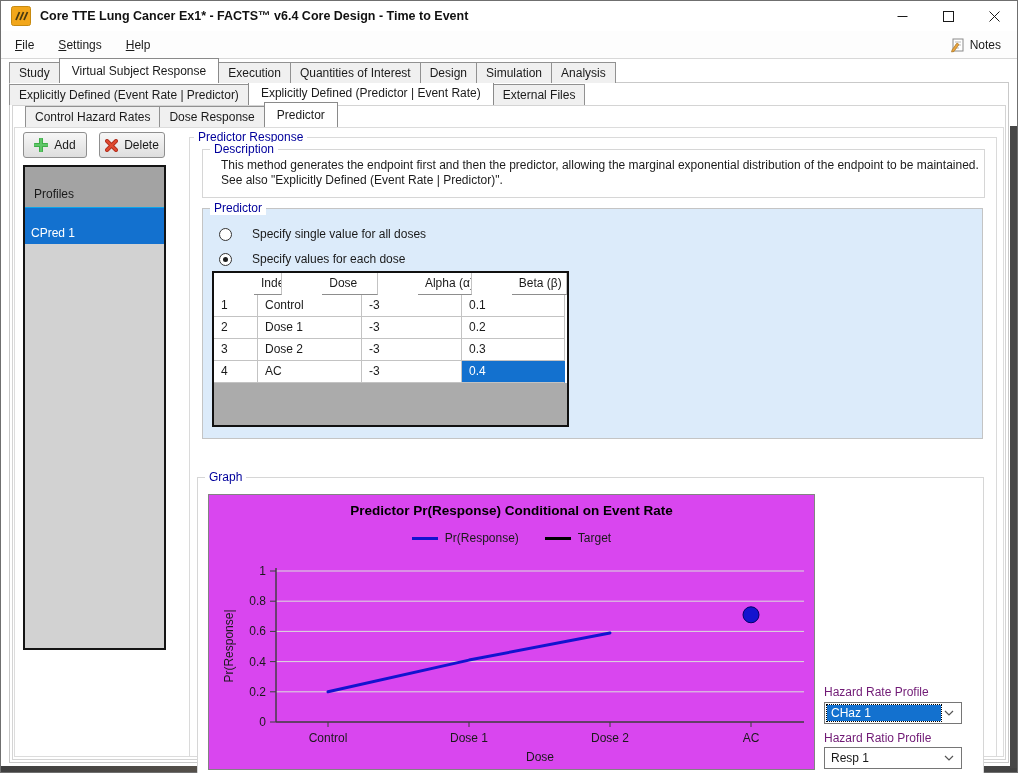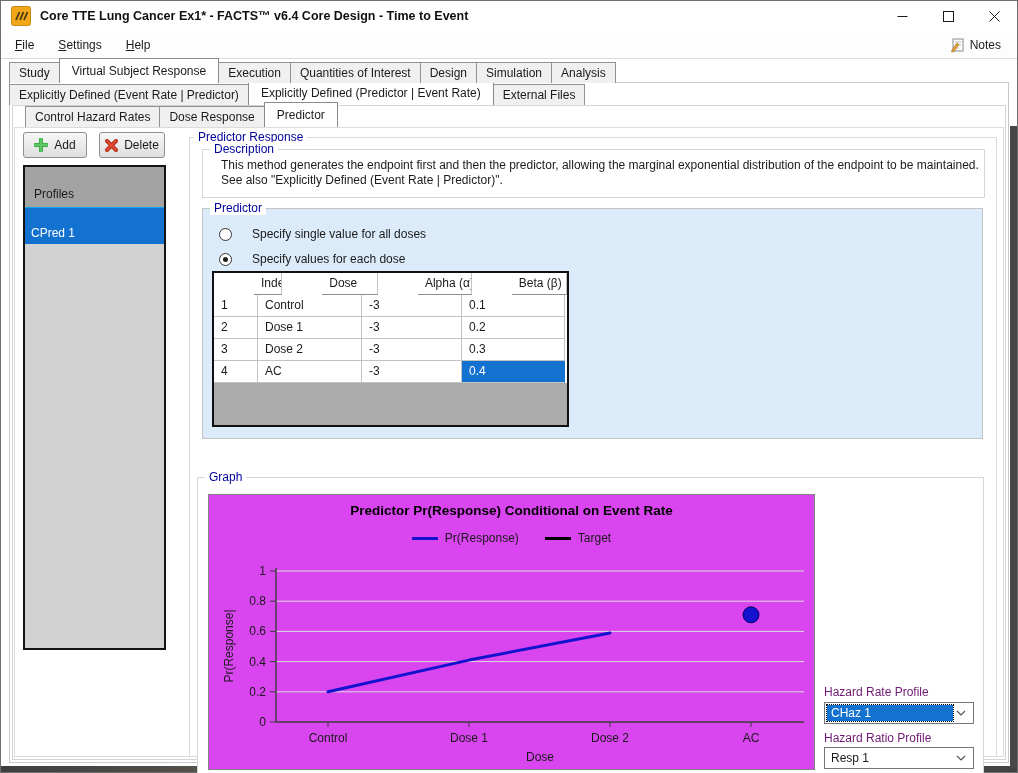--- a/index.html
+++ b/index.html
@@ -76,21 +76,21 @@
   .chart-title { position:absolute; top:8px; width:100%; text-align:center; font-size:13.5px; font-weight:bold; color:#000; }
   .legend { position:absolute; top:36px; width:100%; display:flex; justify-content:center; gap:26px; }
   .leg-item { display:flex; align-items:center; gap:7px; }
   .leg-swatch { width:26px; height:3px; display:inline-block; }
   .leg-label { font-size:12px; }
   .plot-svg { position:absolute; left:0; top:56px; }
   .tick, .xtick, .xlabel, .ylab { font-family:"Liberation Sans", sans-serif; font-size:12px; fill:#1a1a1a; }
 
   
   .field-label { position:absolute; font-size:12px; color:#701a75; }
-  .combo { position:absolute; width:150px; height:22px; background:#fff; border:1px solid #767676; display:flex; align-items:center; }
+  .combo { position:absolute; width:138px; height:22px; background:#fff; border:1px solid #767676; display:flex; align-items:center; }
   .combo .val { flex:1; margin:2px 0 2px 2px; padding:1px 4px; font-size:12px; white-space:nowrap; overflow:hidden; }
   .combo.focused .val { background:#1371cf; color:#fff; outline:1px dotted #000; }
   .combo .chev { flex:none; margin:0 7px 0 3px; }
 
   
   .edge-bottom { position:absolute; left:0; bottom:0; width:100%; height:6px; background:linear-gradient(90deg,#3f3f3f,#55504a 20%,#4a4f45 40%,#53483f 60%,#4c4c4c 80%,#424242); }
   .edge-right { position:absolute; right:0; top:125px; width:7px; height:642px; background:#474747; z-index:20; }
 </style>
 </head>
 <body>

